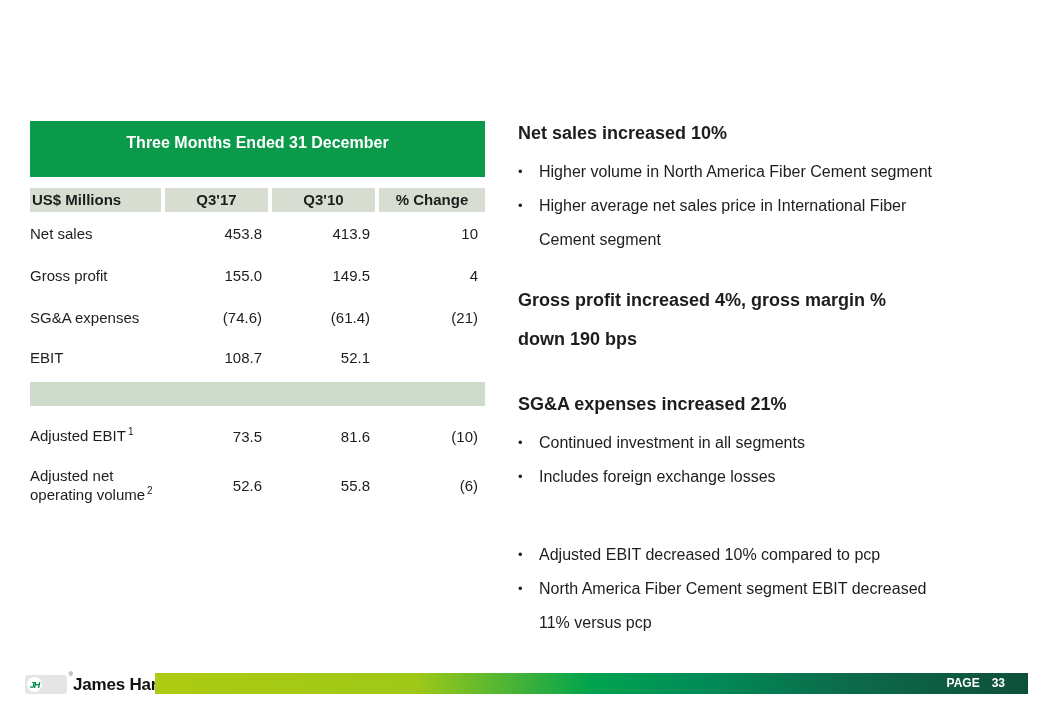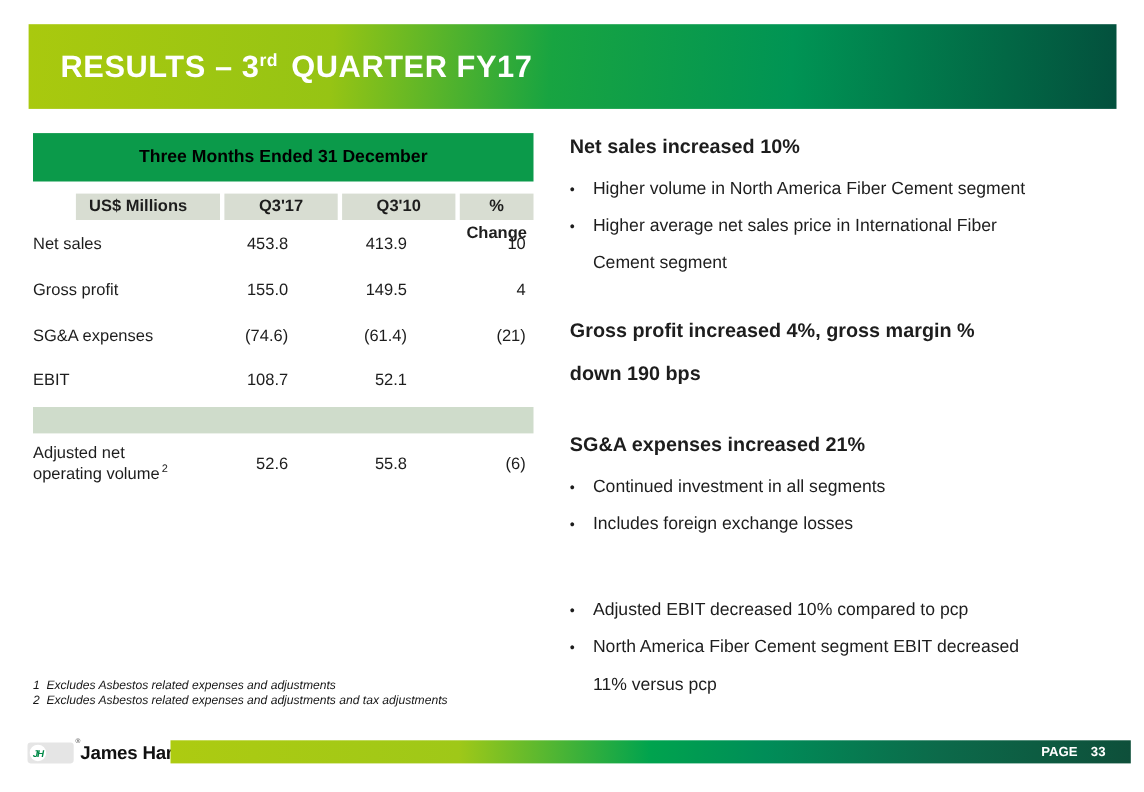--- a/index.html
+++ b/index.html
@@ -14,26 +14,26 @@
   }
   .title-text {
     margin:0; padding-left:29px; font-size:28px; font-weight:bold; color:#ffffff;
     line-height:77px; letter-spacing:0.5px; white-space:nowrap;
   }
   .title-text .t-sup { font-size:16px; position:relative; top:-10px; }
   .title-text .t-suffix { margin-left:12px; }
   
   .table-wrap { position:absolute; left:30px; top:121px; width:455px; }
   .t-banner {
-    height:44px; background:#0b9a4a; color:#000000; text-align:center;
+    height:56px; background:#0b9a4a; color:#ffffff; text-align:center;
     font-size:16px; font-weight:bold; line-height:44px; margin-bottom:11px;
   }
   .t-header { display:flex; height:24px; }
   .th { background:#d8ddd2; font-weight:bold; font-size:15px; line-height:24px; }
-  .th-label { width:131px; padding-left:12px; box-sizing:border-box;margin-left:39px; }
+  .th-label { width:131px; padding-left:2px; box-sizing:border-box; }
   .th-c { width:103px; margin-left:4px; text-align:center; }
   .th-last { flex:1; margin-left:4px; text-align:center; }
   .t-row { display:flex; align-items:center; font-size:15px; }
   .t-row .lbl { width:135px; line-height:19px; }
   .t-row .v { text-align:right; box-sizing:border-box; }
   .v1 { width:103px; padding-right:6px; }
   .v2 { width:107px; padding-right:5px; }
   .v3 { width:110px; padding-right:7px; }
   .h42 { height:42px; } .h38 { height:38px; } .h46 { height:46px; }
   .h44 { height:44px; } .h55 { height:55px; }
@@ -70,23 +70,20 @@
     color:#ffffff; font-size:12px; font-weight:bold; line-height:21px;
     text-align:right; padding-right:23px;margin-left:12px;
   }
   .footer-bar .page-num { margin-left:12px; }
 </style>
 </head>
 <body>
 
 <div class="slide">
 
-  <div class="title-bar">
-    <h1 class="title-text"><span>RESULTS – 3</span><span class="t-sup">rd</span><span class="t-suffix">QUARTER FY17</span></h1>
-  </div>
 
   <div class="table-wrap">
     <div class="t-banner">Three Months Ended 31 December</div>
 
     <div class="t-header">
       <div class="th th-label">US$ Millions</div>
       <div class="th th-c">Q3'17</div>
       <div class="th th-c">Q3'10</div>
       <div class="th th-last">% Change</div>
     </div>
@@ -115,33 +112,35 @@
     <div class="t-row h38">
       <div class="lbl">EBIT</div>
       <div class="v v1">108.7</div>
       <div class="v v2">52.1</div>
       <div class="v v3"></div>
     </div>
 
 
     <div class="t-band"></div>
 
+    <div class="t-row h44 row-gap">
+      <div class="lbl"><span>Adjusted EBIT</span><span class="fnsup">1</span></div>
+      <div class="v v1">73.5</div>
+      <div class="v v2">81.6</div>
+      <div class="v v3">(10)</div>
+    </div>
 
     <div class="t-row h55">
       <div class="lbl"><span>Adjusted net operating volume</span><span class="fnsup">2</span></div>
       <div class="v v1">52.6</div>
       <div class="v v2">55.8</div>
       <div class="v v3">(6)</div>
     </div>
   </div>
 
-  <div class="footnotes">
-    <div class="footnote-line">1  Excludes Asbestos related expenses and adjustments</div>
-    <div class="footnote-line">2  Excludes Asbestos related expenses and adjustments and tax adjustments</div>
-  </div>
 
   <div class="sec sec1">
     <div class="sec-heading">Net sales increased 10%</div>
     <div class="bullets">
       <div class="bullet">
         <span class="dot">•</span>
         <span class="txt">Higher volume in North America Fiber Cement segment</span>
       </div>
       <div class="bullet">
         <span class="dot">•</span>

